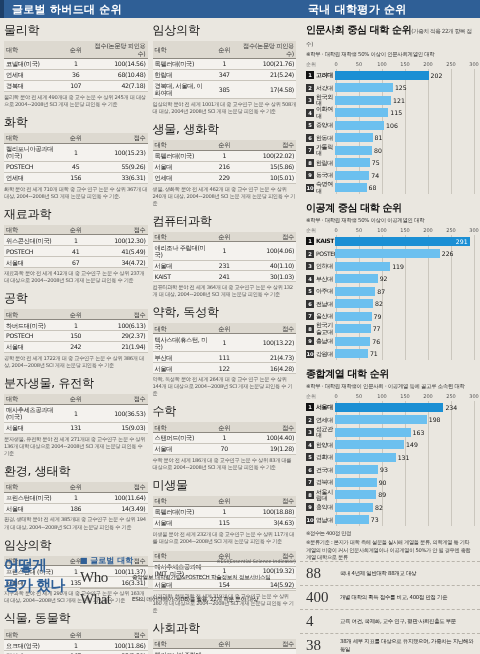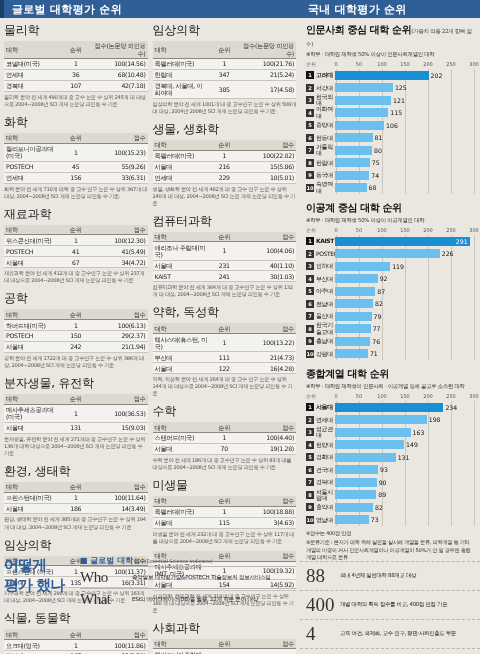--- a/index.html
+++ b/index.html
@@ -84,42 +84,42 @@
   .chart-foot { font-size: 5.2px; color: #333; line-height: 1.4; letter-spacing: -.3px; padding: 0 6px; }
   .chart-foot div { margin-top: 2px; }
 
   
   .how-wrap { position: absolute; left: 0; bottom: 0; width: 300px; height: 105px; display: flex; padding: 6px 4px; }
   .how-left { width: 72px; }
   .how-left .l1, .how-left .l2 {
     color: #2f5f96; font-size: 15px; font-weight: bold; letter-spacing: -1px; line-height: 1.35;
   }
   .how-right { flex: 1; padding-left: 4px; }
-  .how-head { display: flex; align-items: baseline; }
+  .how-head { display: flex; justify-content: space-between; align-items: baseline; }
   .how-head .ttl { font-size: 8px; color: #2f5f96; font-weight: bold; }
   .how-head .ttl:before { content: "■ "; color: #2f5f96; }
   .how-head .esi { font-size: 4.8px; color: #555; }
   .how-row { display: flex; border-top: .6px solid #bbb7ae; padding: 2px 0; align-items: center; }
   .how-k { width: 52px; font-size: 15px; color: #333; font-family: "Liberation Serif", serif; letter-spacing: -.5px; }
   .how-v { flex: 1; font-size: 5.6px; color: #222; line-height: 1.5; letter-spacing: -.3px; }
 
   
   .dom-head { font-size: 8px; color: #2f5f96; font-weight: bold; padding: 2px 6px; }
   .dom-head:before { content: "■ "; }
   .dom-row { display: flex; align-items: center; border-top: .6px dashed #b9b5ac; padding: 3px 6px; }
-  .dom-k { width: 34px; font-size: 19px; color: #333; font-family: "Liberation Serif", serif; }
+  .dom-k { width: 34px; font-size: 15px; color: #333; font-family: "Liberation Serif", serif; }
   .dom-v { flex: 1; font-size: 5.4px; color: #222; line-height: 1.45; letter-spacing: -.3px; }
 </style>
 </head>
 <body>
 
 <div class="page">
 
   <div class="left-panel">
-    <div class="bluebar left">글로벌 대학평가 순위</div>
+    <div class="bluebar left">글로벌 하버드대 순위</div>
     <div class="cols" id="left-cols">
         <div class="col">
           <div class="sec">
             <div class="sec-title">물리학</div>
             <table class="t">
               <thead>
                 <tr>
                   <th class="c1">대학</th>
                   <th class="c2">순위</th>
                   <th class="c3">점수(논문당 피인용 수)</th>

